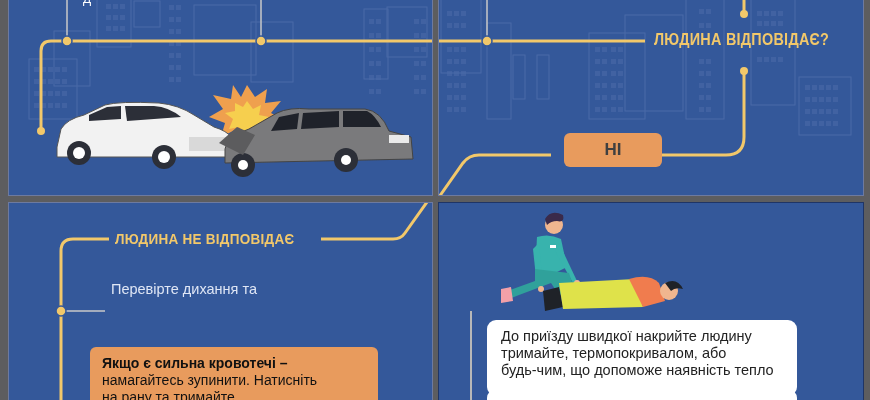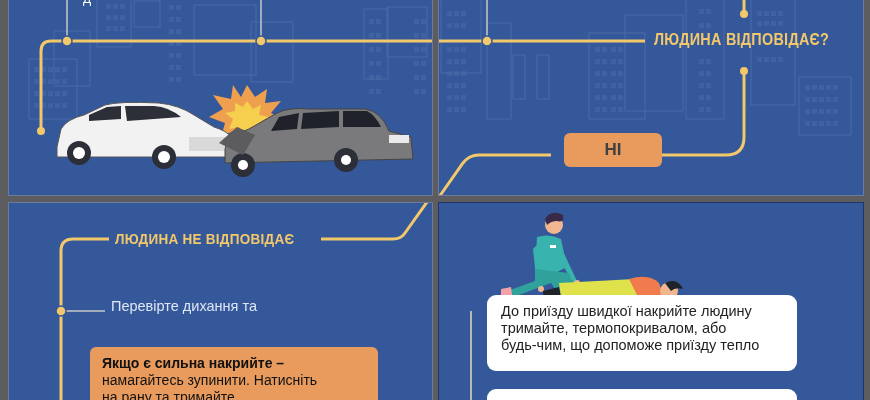--- a/index.html
+++ b/index.html
@@ -5,25 +5,25 @@
   html,body{margin:0;padding:0;}
   body{width:870px;height:400px;overflow:hidden;background:#5d5d5f;position:relative;font-family:"Liberation Sans",sans-serif;}
   .panel{position:absolute;background:#34589a;overflow:hidden;}
   #p-tl{left:8px;top:-4px;width:423px;height:198px;border:1px solid #6d7aa0;}
   #p-tr{left:438px;top:-4px;width:424px;height:198px;border:1px solid #6d7aa0;}
   #p-bl{left:8px;top:202px;width:423px;height:210px;border:1px solid #6d7aa0;}
   #p-br{left:438px;top:202px;width:424px;height:210px;border:1px solid #1f3566;}
   svg.bg{position:absolute;left:0;top:0;}
   .heading{position:absolute;color:#f2c86a;font-weight:bold;font-size:15px;letter-spacing:0.3px;white-space:nowrap;font-family:"Liberation Sans",sans-serif;transform:scaleX(0.9);transform-origin:left center;}
   .no-btn{position:absolute;left:113px;top:136px;width:98px;height:34px;background:#e89b5d;border-radius:6px;color:#404040;font-weight:bold;font-size:17px;display:flex;align-items:center;justify-content:center;cursor:pointer;margin-left:12px;}
-  .check-text{position:absolute;left:102px;top:93px;color:#dfe6f5;font-size:14.5px;line-height:21px;}
+  .check-text{position:absolute;left:102px;top:76px;color:#dfe6f5;font-size:14.5px;line-height:21px;}
   .bleed-box{position:absolute;left:81px;top:144px;width:288px;height:80px;background:#e89b5d;border-radius:6px;padding:8px 12px;box-sizing:border-box;color:#111;font-size:14px;line-height:17px;}
   .bleed-box b{font-weight:bold;}
   .white-card{position:absolute;left:48px;width:310px;background:#fff;border-radius:9px;padding:8px 14px;box-sizing:border-box;color:#222;font-size:14.5px;line-height:17px;}
-  #card1{top:92px;height:76px;}
+  #card1{top:117px;height:76px;}
   #card2{top:186px;height:60px;}
   .vline{position:absolute;left:31px;top:108px;width:2px;height:110px;background:#b8b8b8;}
 </style>
 </head>
 <body>
 
 <div class="panel" id="p-tl">
   <svg class="bg" width="423" height="198" viewBox="0 0 423 198">
     <g fill="none" stroke="#4a6aa8" stroke-width="1">
       <rect x="20" y="62" width="48" height="60"></rect>
@@ -270,21 +270,21 @@
     <path d="M423 -8 L396 30 Q392 36 384 36 L312 36" fill="none" stroke="#f2c86a" stroke-width="3"></path>
     <path d="M100 36 L64 36 Q52 36 52 48 L52 210" fill="none" stroke="#f2c86a" stroke-width="3"></path>
     <line x1="56" y1="108" x2="96" y2="108" stroke="#c8c8c8" stroke-width="1.5"></line>
     <circle cx="52" cy="108" r="5" fill="#f2c86a" stroke="#34589a" stroke-width="1.5"></circle>
   </svg>
   <div class="heading" style="left:106px;top:27px;">ЛЮДИНА НЕ ВІДПОВІДАЄ</div>
   <div class="check-text">
     <div>Перевірте дихання та</div>
   </div>
   <div class="bleed-box">
-    <div><b>Якщо є сильна накрийте</b><b> –</b></div>
+    <div><b>Якщо є сильна кровотечі</b><b> –</b></div>
     <div>намагайтесь зупинити. Натисніть</div>
     <div>на рану та тримайте</div>
   </div>
 </div>
 
 <div class="panel" id="p-br">
   <svg class="bg" width="424" height="110" viewBox="0 0 424 110">
 
     <circle cx="115" cy="22" r="9" fill="#f0b68f"></circle>
     <path d="M106 16 Q112 6 124 12 Q126 20 118 18 Q112 18 108 22 Z" fill="#3a2a4a"></path>
@@ -300,18 +300,18 @@
     <path d="M104 88 L120 84 L124 104 L106 108 Z" fill="#1f2228"></path>
     <path d="M120 80 L196 76 L204 104 L124 106 Z" fill="#dfe24a"></path>
     <path d="M190 76 Q210 70 220 80 L226 98 L204 104 Z" fill="#f07c4e"></path>
     <circle cx="230" cy="88" r="9" fill="#f0b68f"></circle>
     <path d="M226 80 Q238 74 244 86 Q236 84 232 88 Z" fill="#1f2228"></path>
   </svg>
   <div class="vline"></div>
   <div class="white-card" id="card1">
     <div>До приїзду швидкої накрийте людину</div>
     <div>тримайте, термопокривалом, або</div>
-    <div>будь-чим, що допоможе приїзду тепло</div>
+    <div>будь-чим, що допоможе наявність тепло</div>
   </div>
   <div class="white-card" id="card2">
     
   </div>
 </div>
 
 </body></html>

